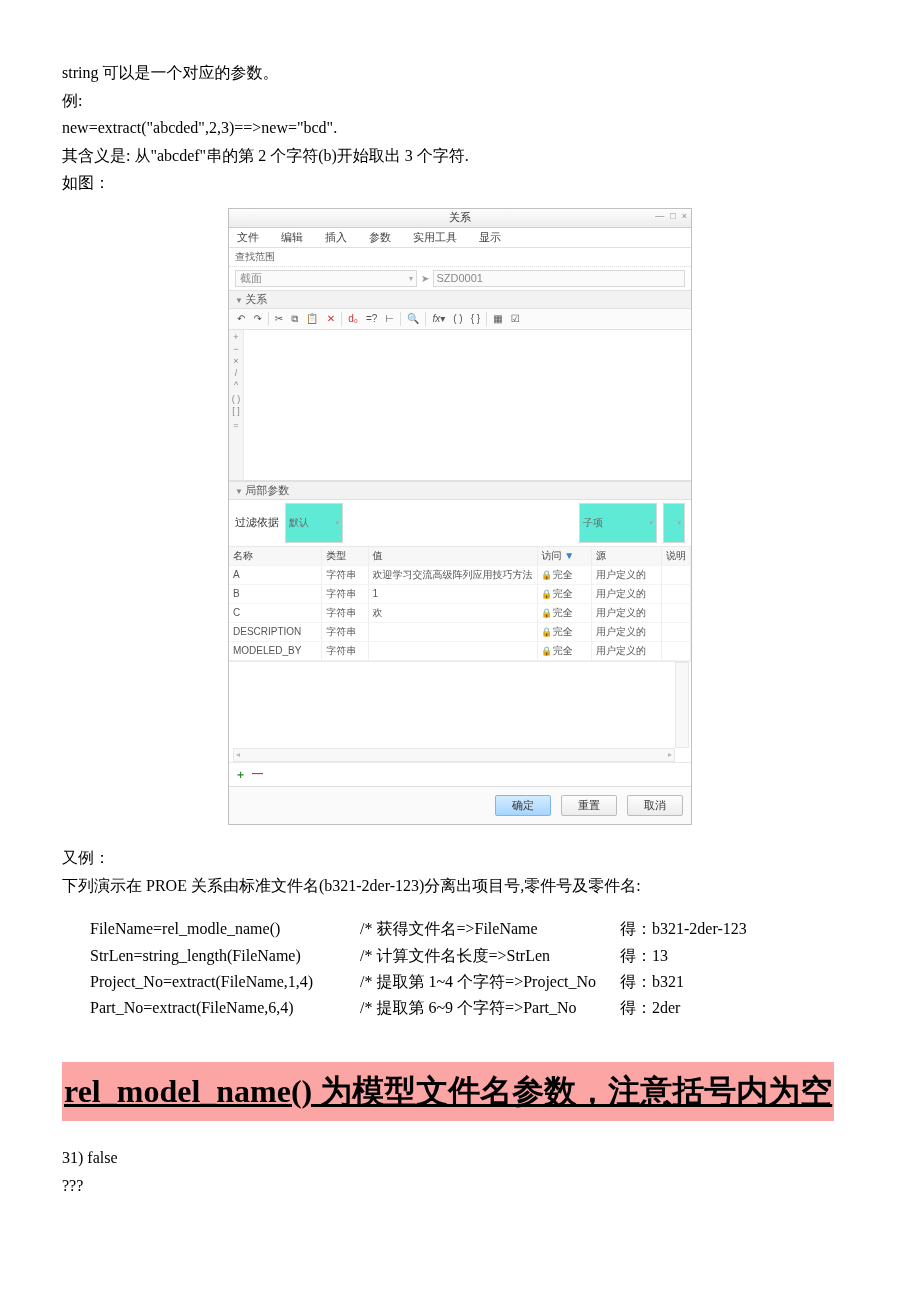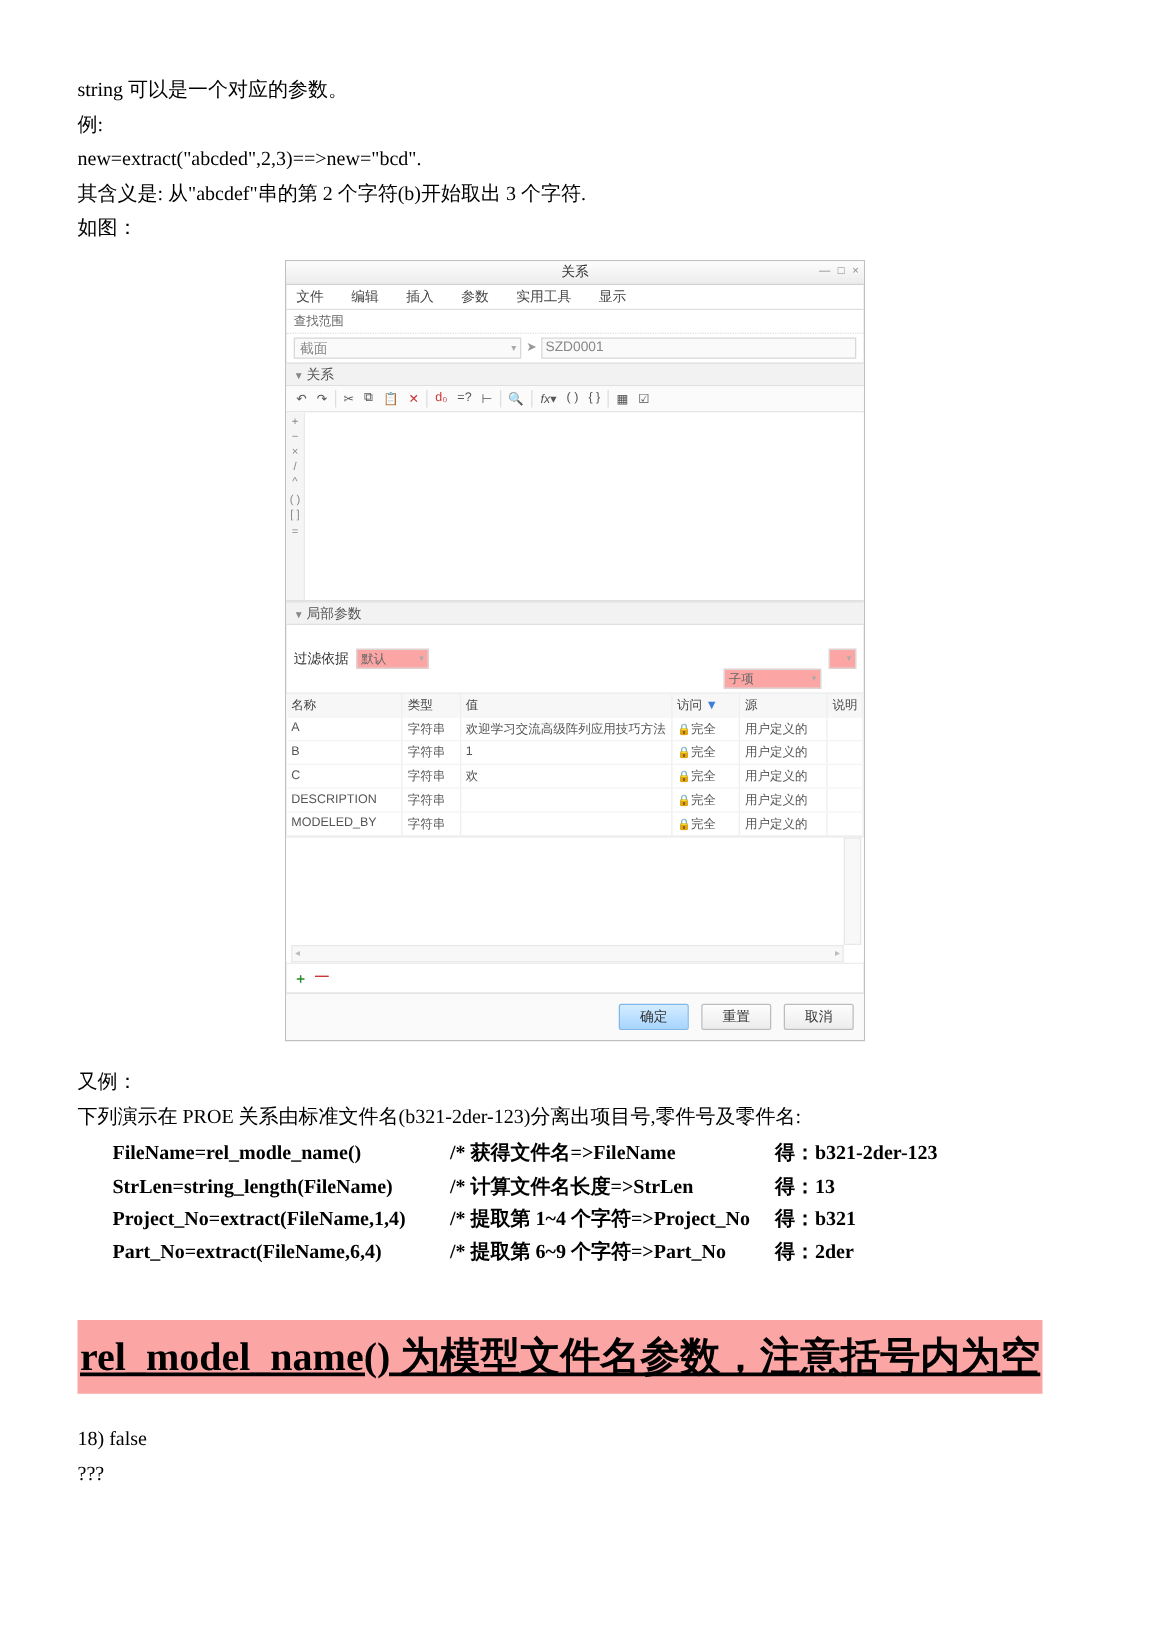--- a/index.html
+++ b/index.html
@@ -112,28 +112,28 @@
     font-family: "SimSun", monospace;
     font-size: 10px; color: #444;
     white-space: pre;
   }
   .filterrow {
     display: flex; align-items: center;
     padding: 3px 6px; gap: 6px;
     border-bottom: 1px solid #e8e8e8;
   }
   .small-dd {
-    border: 1px solid #d8d8d8; background: #fca5a5;
-    height: 14px; padding: 0 3px; color: #666;
+    border: 1px solid #d8d8d8; background: #5eead4;
+    height: 14px; padding: 12px 3px; color: #666;
     position: relative; font-size: 10px;
     display: flex; align-items: center;
   }
   .small-dd::after { content: "▾"; position: absolute; right: 3px; font-size: 7px; color: #aaa; }
   .small-dd.filter { width: 50px; }
-  .small-dd.sub { width: 70px; margin-left: auto; margin-top: 32px; }
+  .small-dd.sub { width: 70px; margin-left: auto; }
   .table {
     width: 100%;
     border-collapse: collapse;
     font-size: 10px;
   }
   .table th, .table td {
     border-right: 1px solid #eee;
     border-bottom: 1px solid #f3f3f3;
     padding: 2px 4px;
     text-align: left;
@@ -187,21 +187,21 @@
   }
   .btn.primary {
     background: linear-gradient(#d4ecff,#a7d5ff);
     border-color: #7fb7e8;
   }
   .arrows { position:absolute; right:3px; top:40%; display:flex; flex-direction:column; gap:2px; font-size:8px;}
   .arrows .up{color:#c4c4c4}
   .arrows .dn{color:#2e4fe2}
   .params-wrap { position: relative; }
 
-  .example-table { padding-left: 28px; margin-top: 4px; line-height: 1.65; font-weight: bold; }
+  .example-table { padding-left: 28px; margin-top: 18px; line-height: 1.65; }
   .example-table .r { display: flex; }
   .example-table .c1 { width: 270px; }
   .example-table .c2 { width: 260px; }
   .example-table .c3 { }
 
   .highlight {
     background: #fca5a5;
     color: #000;
     font-size: 32px;
     font-weight: bold;
@@ -402,17 +402,17 @@
     </div>
     <div class="r">
       <span class="c1">Part_No=extract(FileName,6,4)</span>
       <span class="c2">/* 提取第 6~9 个字符=&gt;Part_No</span>
       <span class="c3">得：2der</span>
     </div>
   </div>
 
 <div class="highlight">rel_model_name()  为模型文件名参数，注意括号内为空</div>
 
-<p class="para">18)   false</p>
+<p class="para">31)   false</p>
 <p class="para">???</p>
 
 
 
 
 </body></html>

